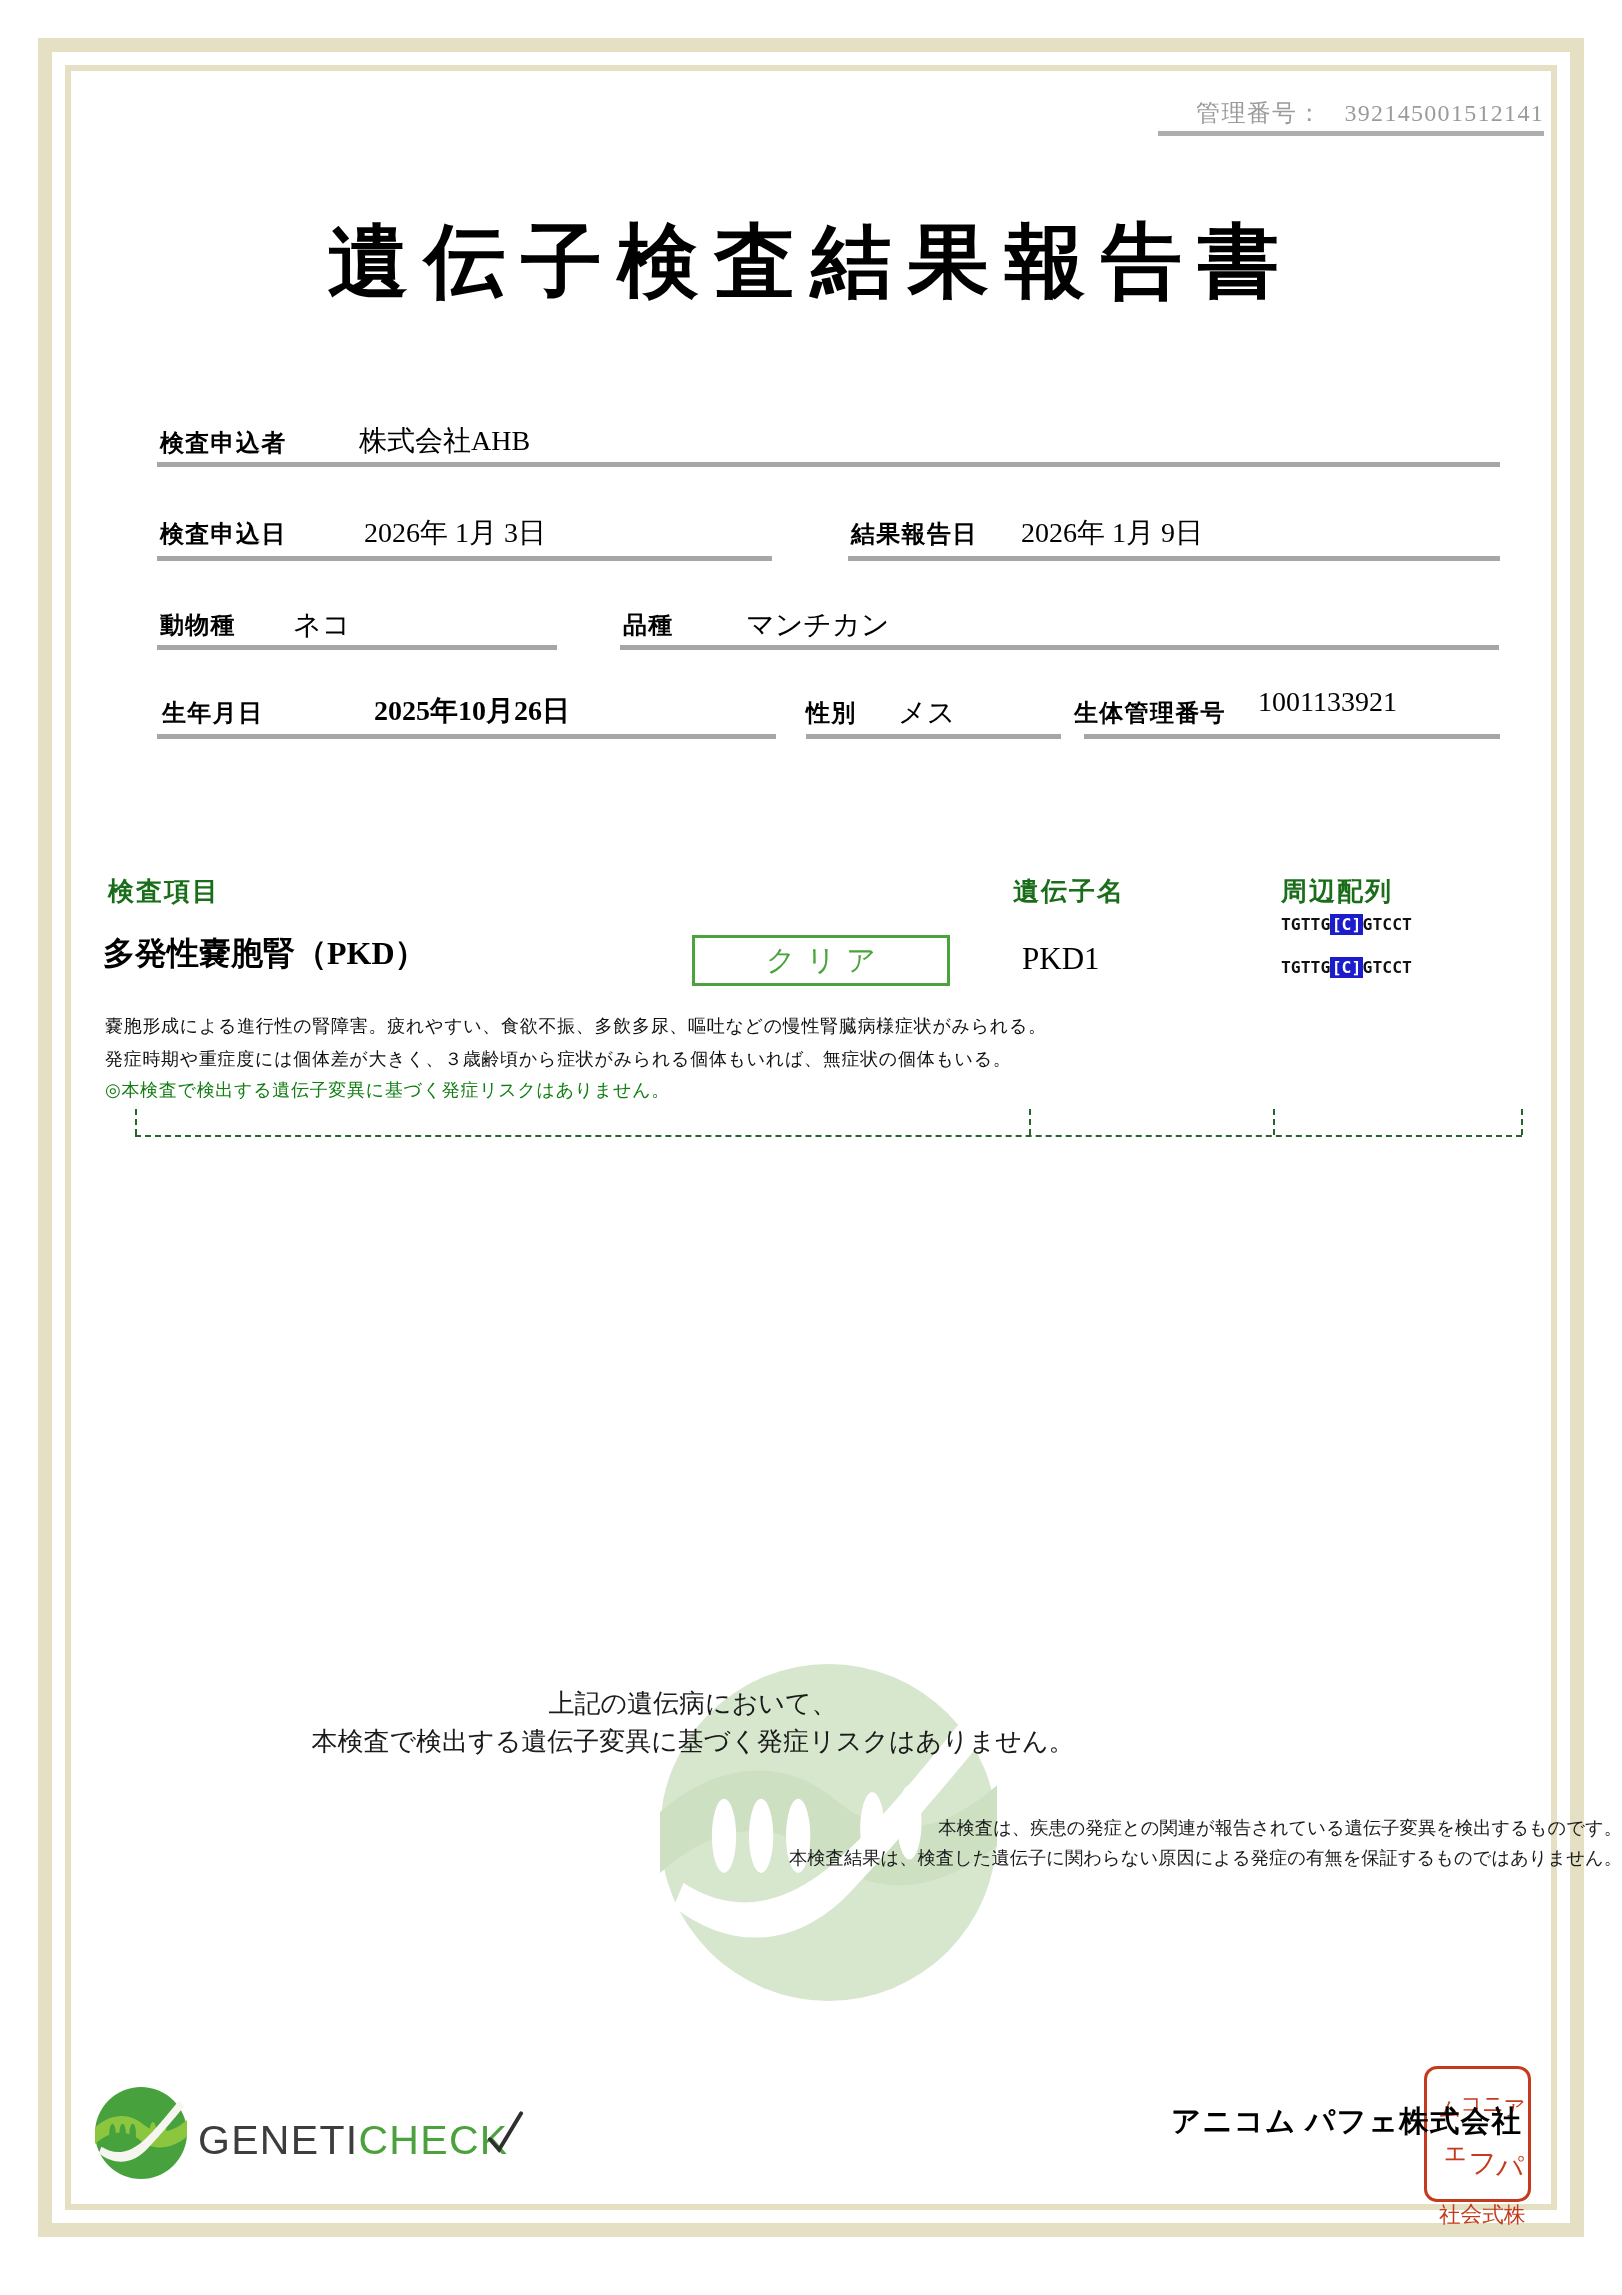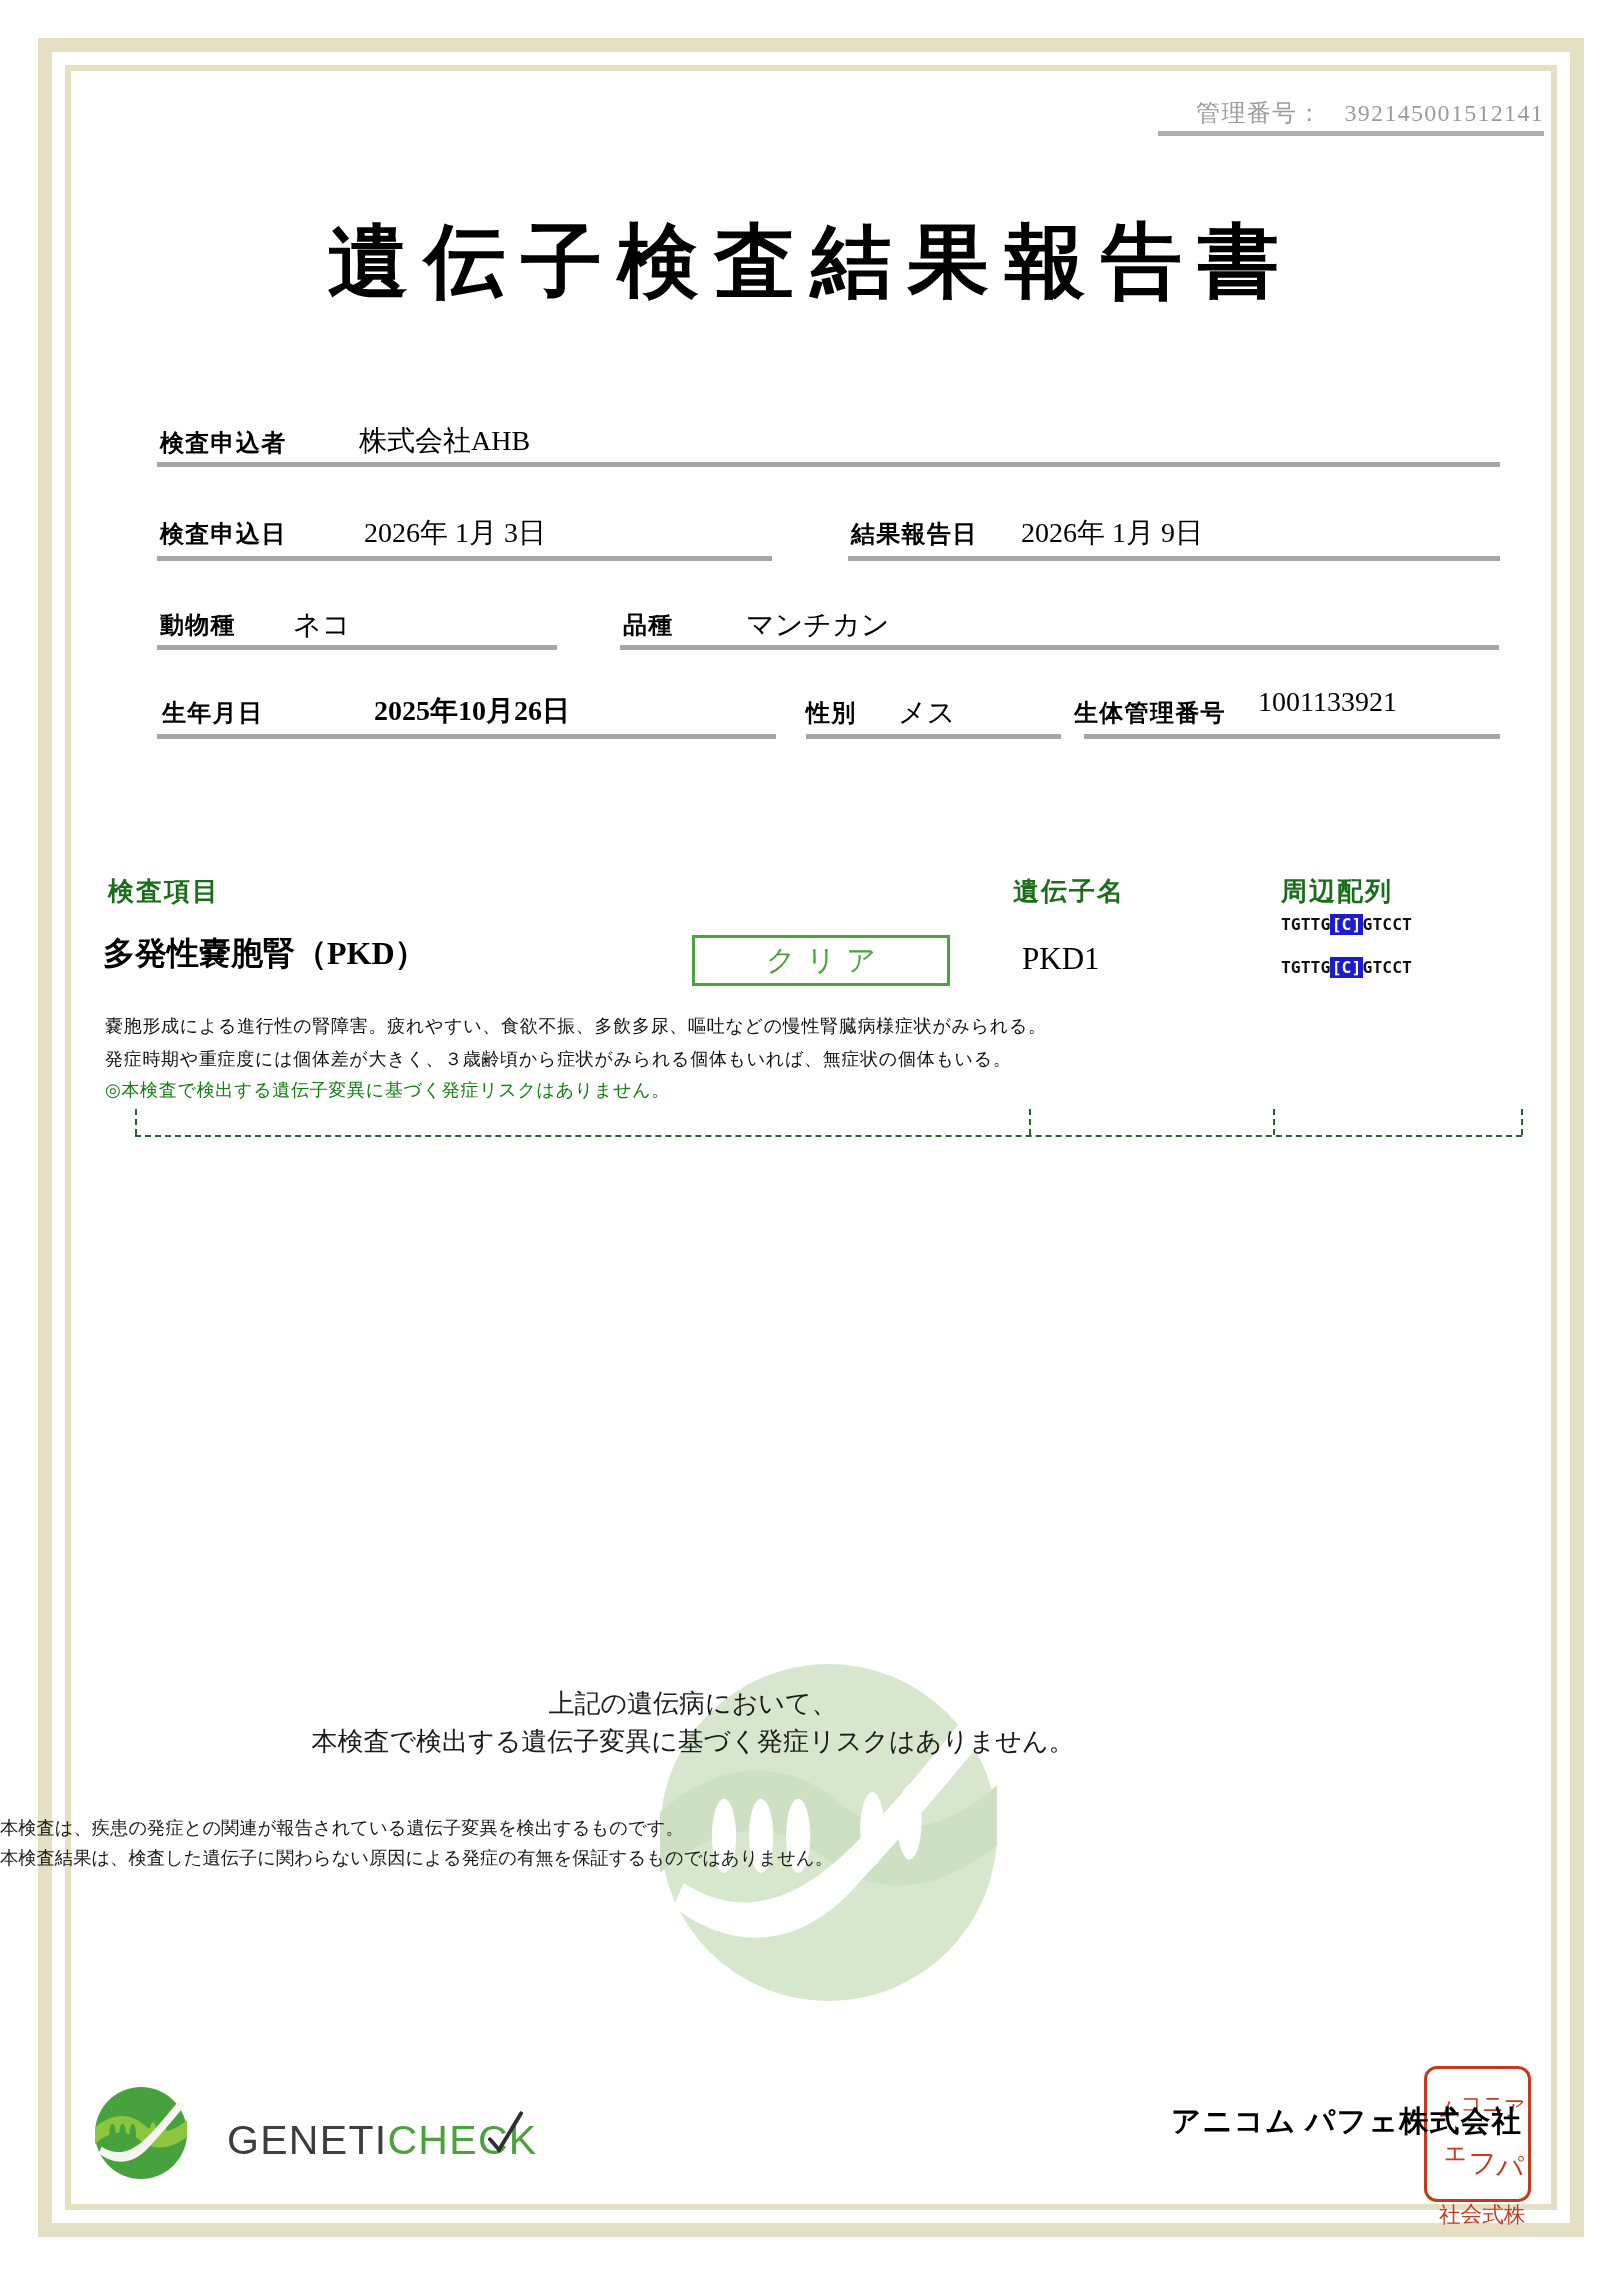--- a/index.html
+++ b/index.html
@@ -37,26 +37,26 @@
   .gene-name{font-size:31px;color:#000;}
   .seq{font-family:"DejaVu Sans Mono",monospace;font-size:16.4px;font-weight:bold;color:#111;letter-spacing:0px;}
   .seq .var{background:#1c1ccd;color:#ffffff;padding:0.7px 1.3px;}
   .desc{font-size:18px;font-weight:normal;color:#111;letter-spacing:0.7px;}
   .desc-green{color:#117d11;}
   .dash-h{border-top:2.6px dashed #25642f;}
   .dash-v{border-left:2px dashed #25642f;}
   
   .sans{font-family:"Liberation Sans","DejaVu Sans",sans-serif;}
   .sum-line{left:0;width:1386px;text-align:center;font-size:26px;color:#1a1a1a;z-index:2;}
-  .sum-note{left:0;width:1622px;text-align:left;font-size:18.3px;color:#1a1a1a;z-index:2;}
+  .sum-note{left:0;width:1622px;text-align:right;font-size:18.3px;color:#1a1a1a;z-index:2;}
   
   .watermark{top:1664px;left:660px;width:337px;height:337px;z-index:0;}
   .logo-mark{top:2087px;left:95px;width:92px;height:92px;}
   .logo-text{top:2117px;left:198px;font-size:41px;letter-spacing:1.3px;white-space:nowrap;}
-  .logo-geneti{color:#3d3d3d;margin-left:29px;}
+  .logo-geneti{color:#3d3d3d;}
   .logo-check{color:#4ba23c;}
   .logo-tick{top:2099px;left:452px;width:72px;height:65px;}
   
   .company{top:2102px;left:1171px;font-size:29.4px;font-weight:bold;color:#000;letter-spacing:1.3px;z-index:2;}
   .stamp{
     top:2066px;left:1424px;width:107px;height:136px;
     border:3.9px solid #c53a1c;border-radius:13px;box-sizing:border-box;
     writing-mode:vertical-rl;
     display:flex;justify-content:center;
     padding:3.9px 2.6px;z-index:1;color:#c53a1c;

